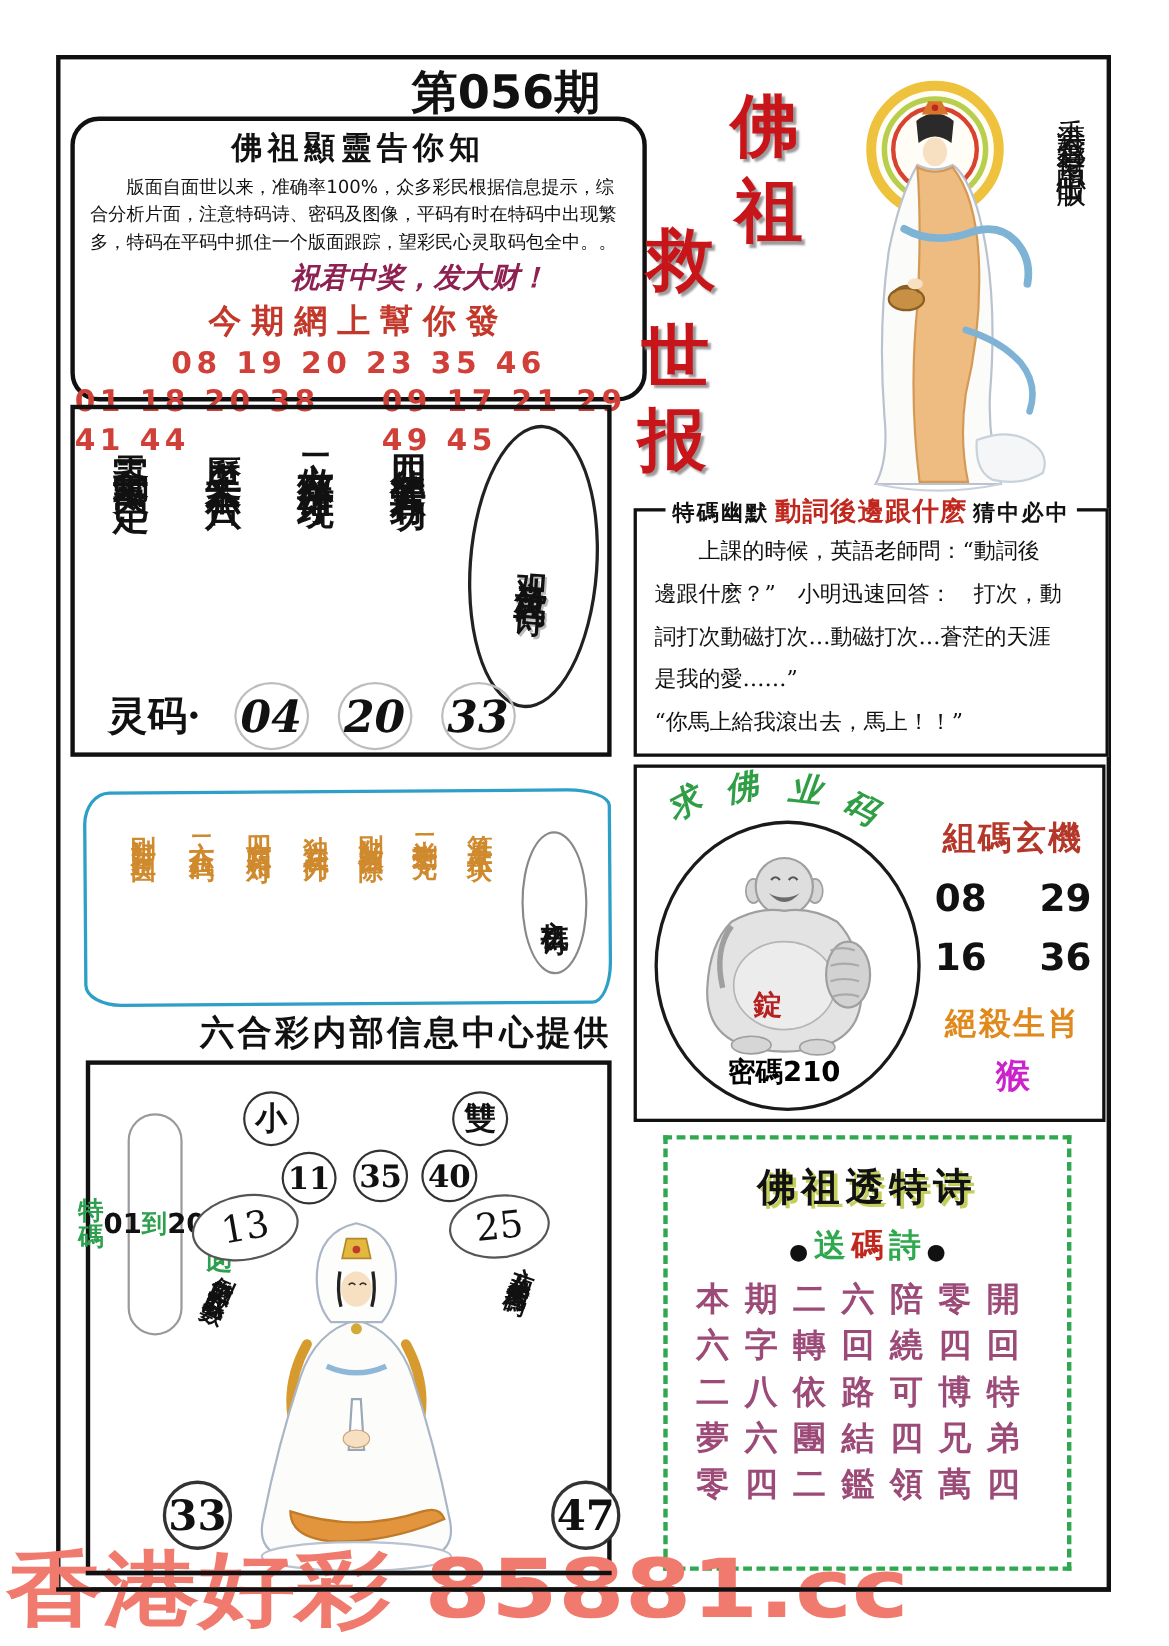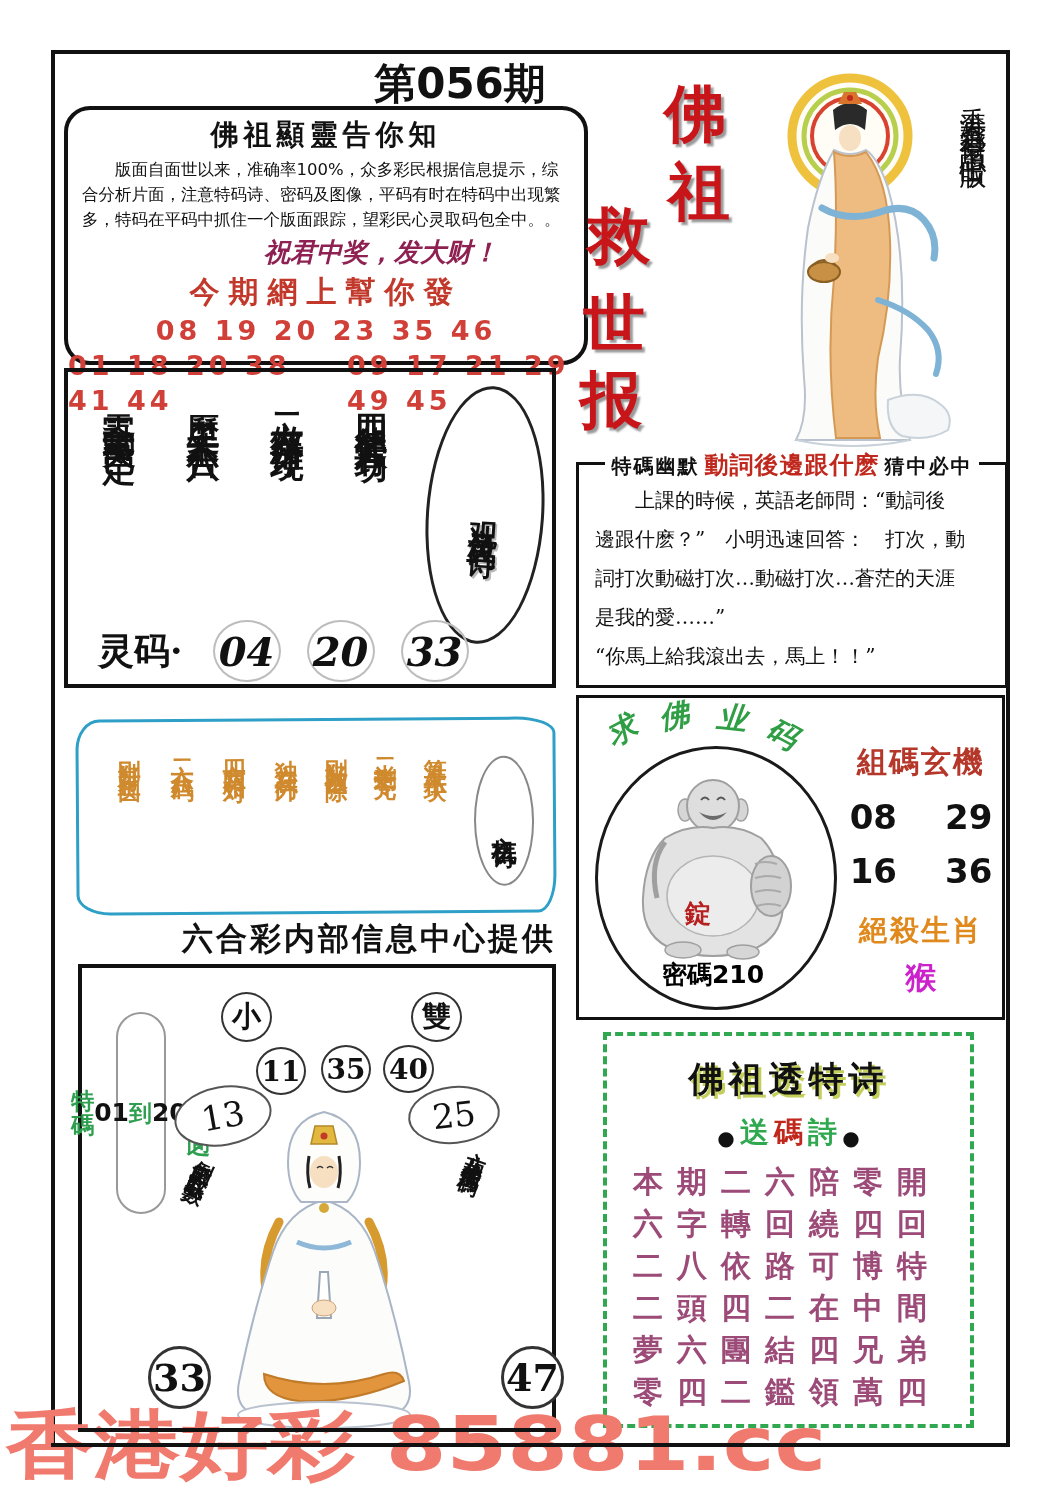--- a/index.html
+++ b/index.html
@@ -300,21 +300,20 @@
       <span class="bullet">●</span>
       <span class="sub-green serif">送</span>
       <span class="sub-red serif">碼</span>
       <span class="sub-green serif">詩</span>
       <span class="bullet">●</span>
     </div>
     <div id="toute-grid">
       <div class="toute-row serif">本期二六陪零開</div>
       <div class="toute-row serif">六字轉回繞四回</div>
       <div class="toute-row serif">二八依路可博特</div>
-      <div class="toute-row serif">二頭四二在中間</div>
       <div class="toute-row serif">夢六團結四兄弟</div>
       <div class="toute-row serif">零四二鑑領萬四</div>
     </div>
   </div>
 
   <div id="banner" class="abs sans">香港好彩  85881.cc</div>
   <div id="box-bottom-line" class="overline"></div>
   <div id="page-bottom-line" class="overline"></div>
 
 </div>

